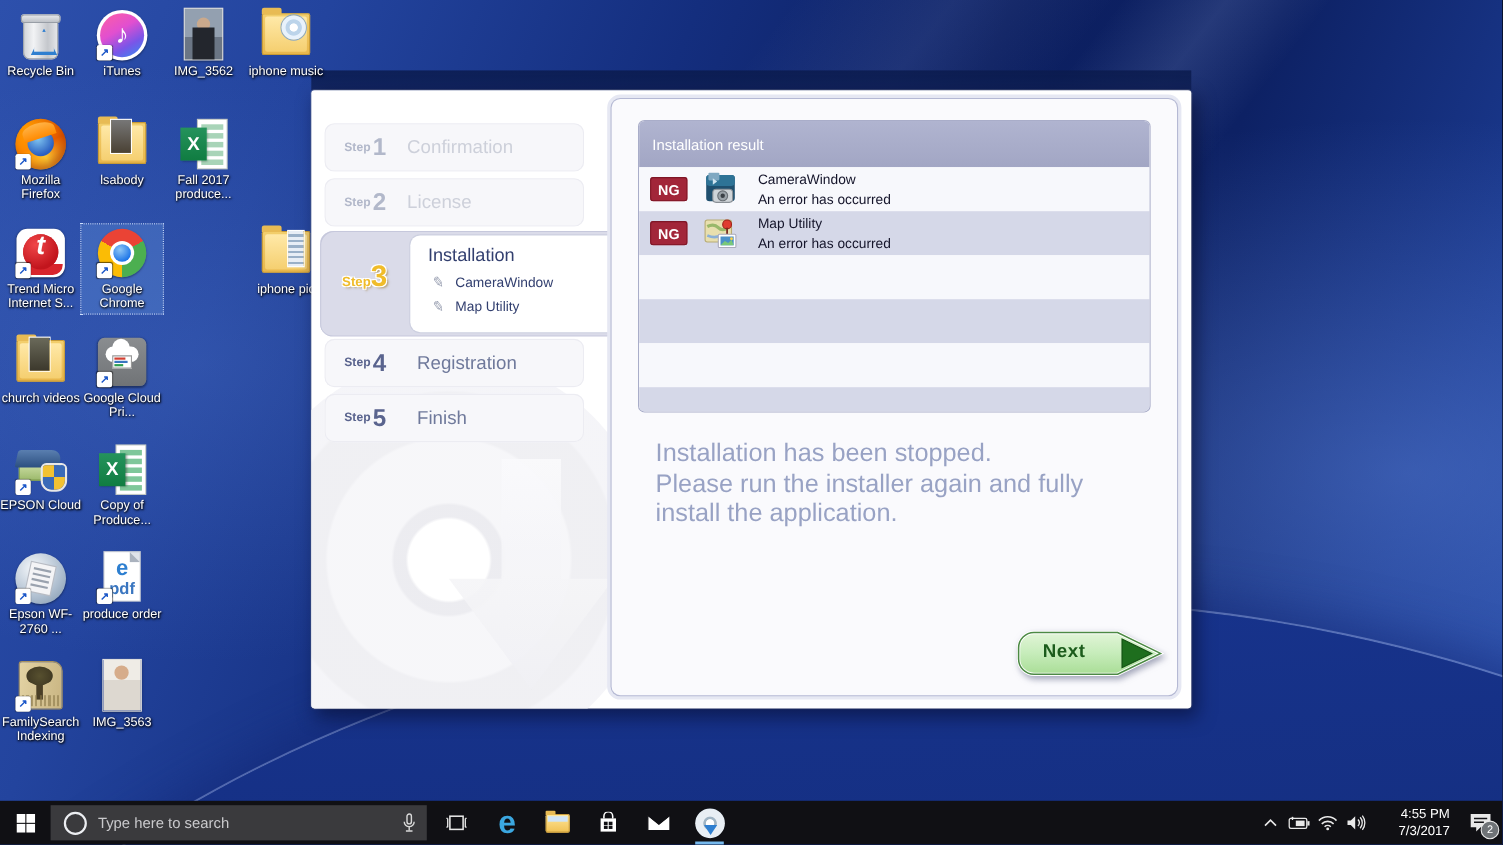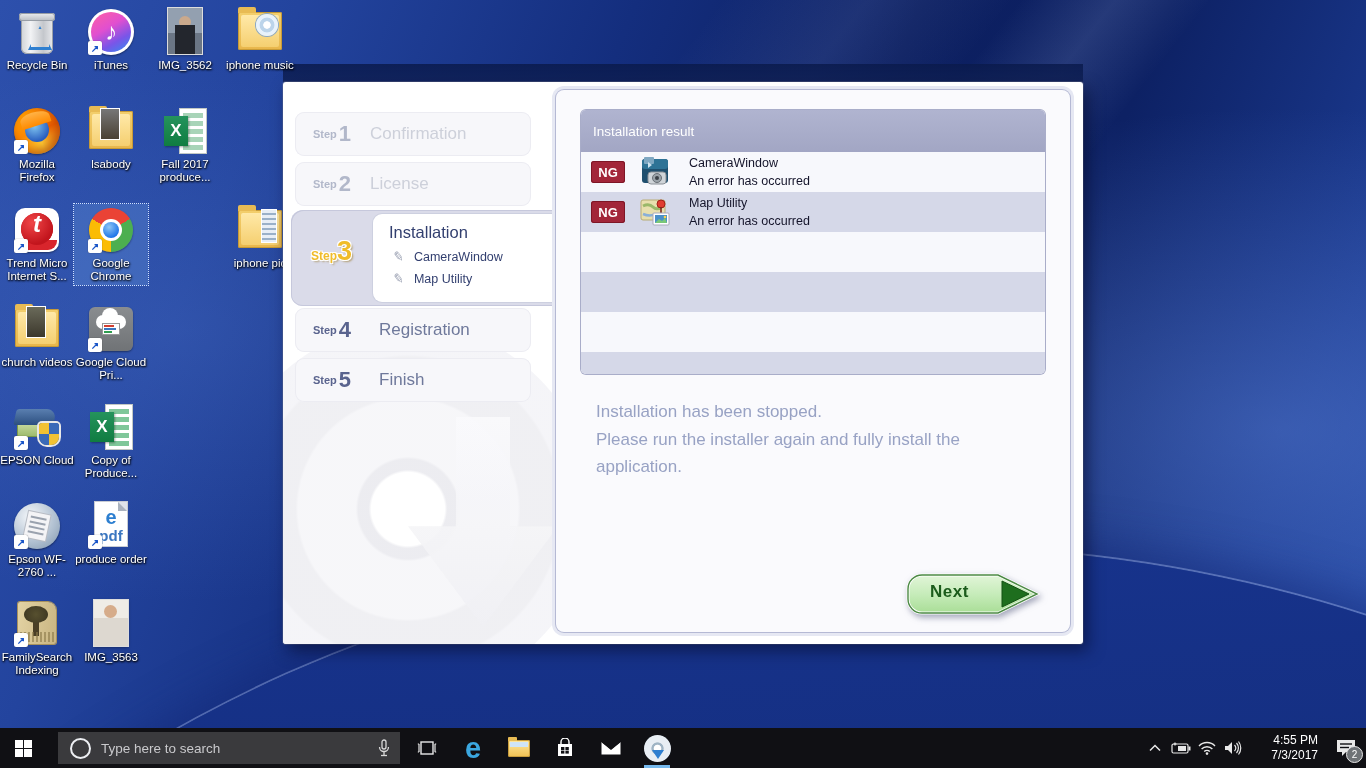--- a/index.html
+++ b/index.html
@@ -173,29 +173,29 @@
             display:flex;align-items:center;padding-left:12px;}
   .res-row{height:40px;display:flex;align-items:center;}
   .row-a{background:#f7f8fc;} .row-b{background:#d5d8e8;}
   .ng{width:34px;height:22px;margin-left:10px;border-radius:3px;background:#a22639;color:#fff;font-weight:bold;
       font-size:13px;display:flex;align-items:center;justify-content:center;box-shadow:inset 0 0 0 1px #7e1626;}
   .appico{width:32px;height:32px;margin-left:14px;}
   .rtxt{margin-left:18px;font-size:12.5px;color:#14142a;line-height:18px;}
   .stripe{height:40px;}
   .stripe:last-child{height:37px;}
   
-  .msg{position:absolute;left:40px;top:308px;width:410px;font-size:17px;line-height:27.5px;color:#98a2c4;}
-  .nextbtn{position:absolute;right:26px;top:478px;width:142px;height:52px;cursor:pointer;
+  .msg{position:absolute;left:40px;top:308px;width:410px;font-size:23px;line-height:27.5px;color:#98a2c4;}
+  .nextbtn{position:absolute;right:8px;top:478px;width:142px;height:52px;cursor:pointer;
            filter:drop-shadow(2px 3px 3px rgba(90,95,130,.55));}
   .nextbtn .lbl{position:absolute;left:28px;top:14px;font-size:17px;font-weight:bold;color:#1c5c1c;letter-spacing:.5px;}
 
   
   .taskbar{position:absolute;left:0;top:728px;width:1366px;height:40px;background:#101014;display:flex;align-items:center;}
   .tb-slot{width:46px;height:40px;display:flex;align-items:center;justify-content:center;position:relative;cursor:pointer;}
-  .search{width:342px;height:32px;background:#3a3a3d;display:flex;align-items:center;margin-right:4px;cursor:text;margin-left:12px;}
+  .search{width:342px;height:32px;background:#3a3a3d;display:flex;align-items:center;margin-right:4px;cursor:text;}
   .cortana{width:17px;height:17px;border:2px solid #eceef2;border-radius:50%;margin:0 10px 0 12px;}
   .searchtxt{font-size:13.5px;color:#c9c9cc;flex:1;}
   .mic{margin-right:10px;}
   .underline{position:absolute;left:10px;bottom:0;width:26px;height:3px;background:#76b9ed;}
   .tray{margin-left:auto;display:flex;align-items:center;height:40px;}
   .tray .ti{width:26px;height:40px;display:flex;align-items:center;justify-content:center;cursor:pointer;}
   .clock{width:66px;text-align:right;color:#fff;font-size:12px;line-height:15px;margin:0 8px 0 6px;cursor:default;}
   .ac{position:relative;width:40px;height:40px;display:flex;align-items:center;justify-content:center;cursor:pointer;}
   .acbadge{position:absolute;right:3px;bottom:5px;width:15px;height:15px;border-radius:50%;background:#6f7377;
            border:1.5px solid #e8e8e8;color:#fff;font-size:10px;display:flex;align-items:center;justify-content:center;}

